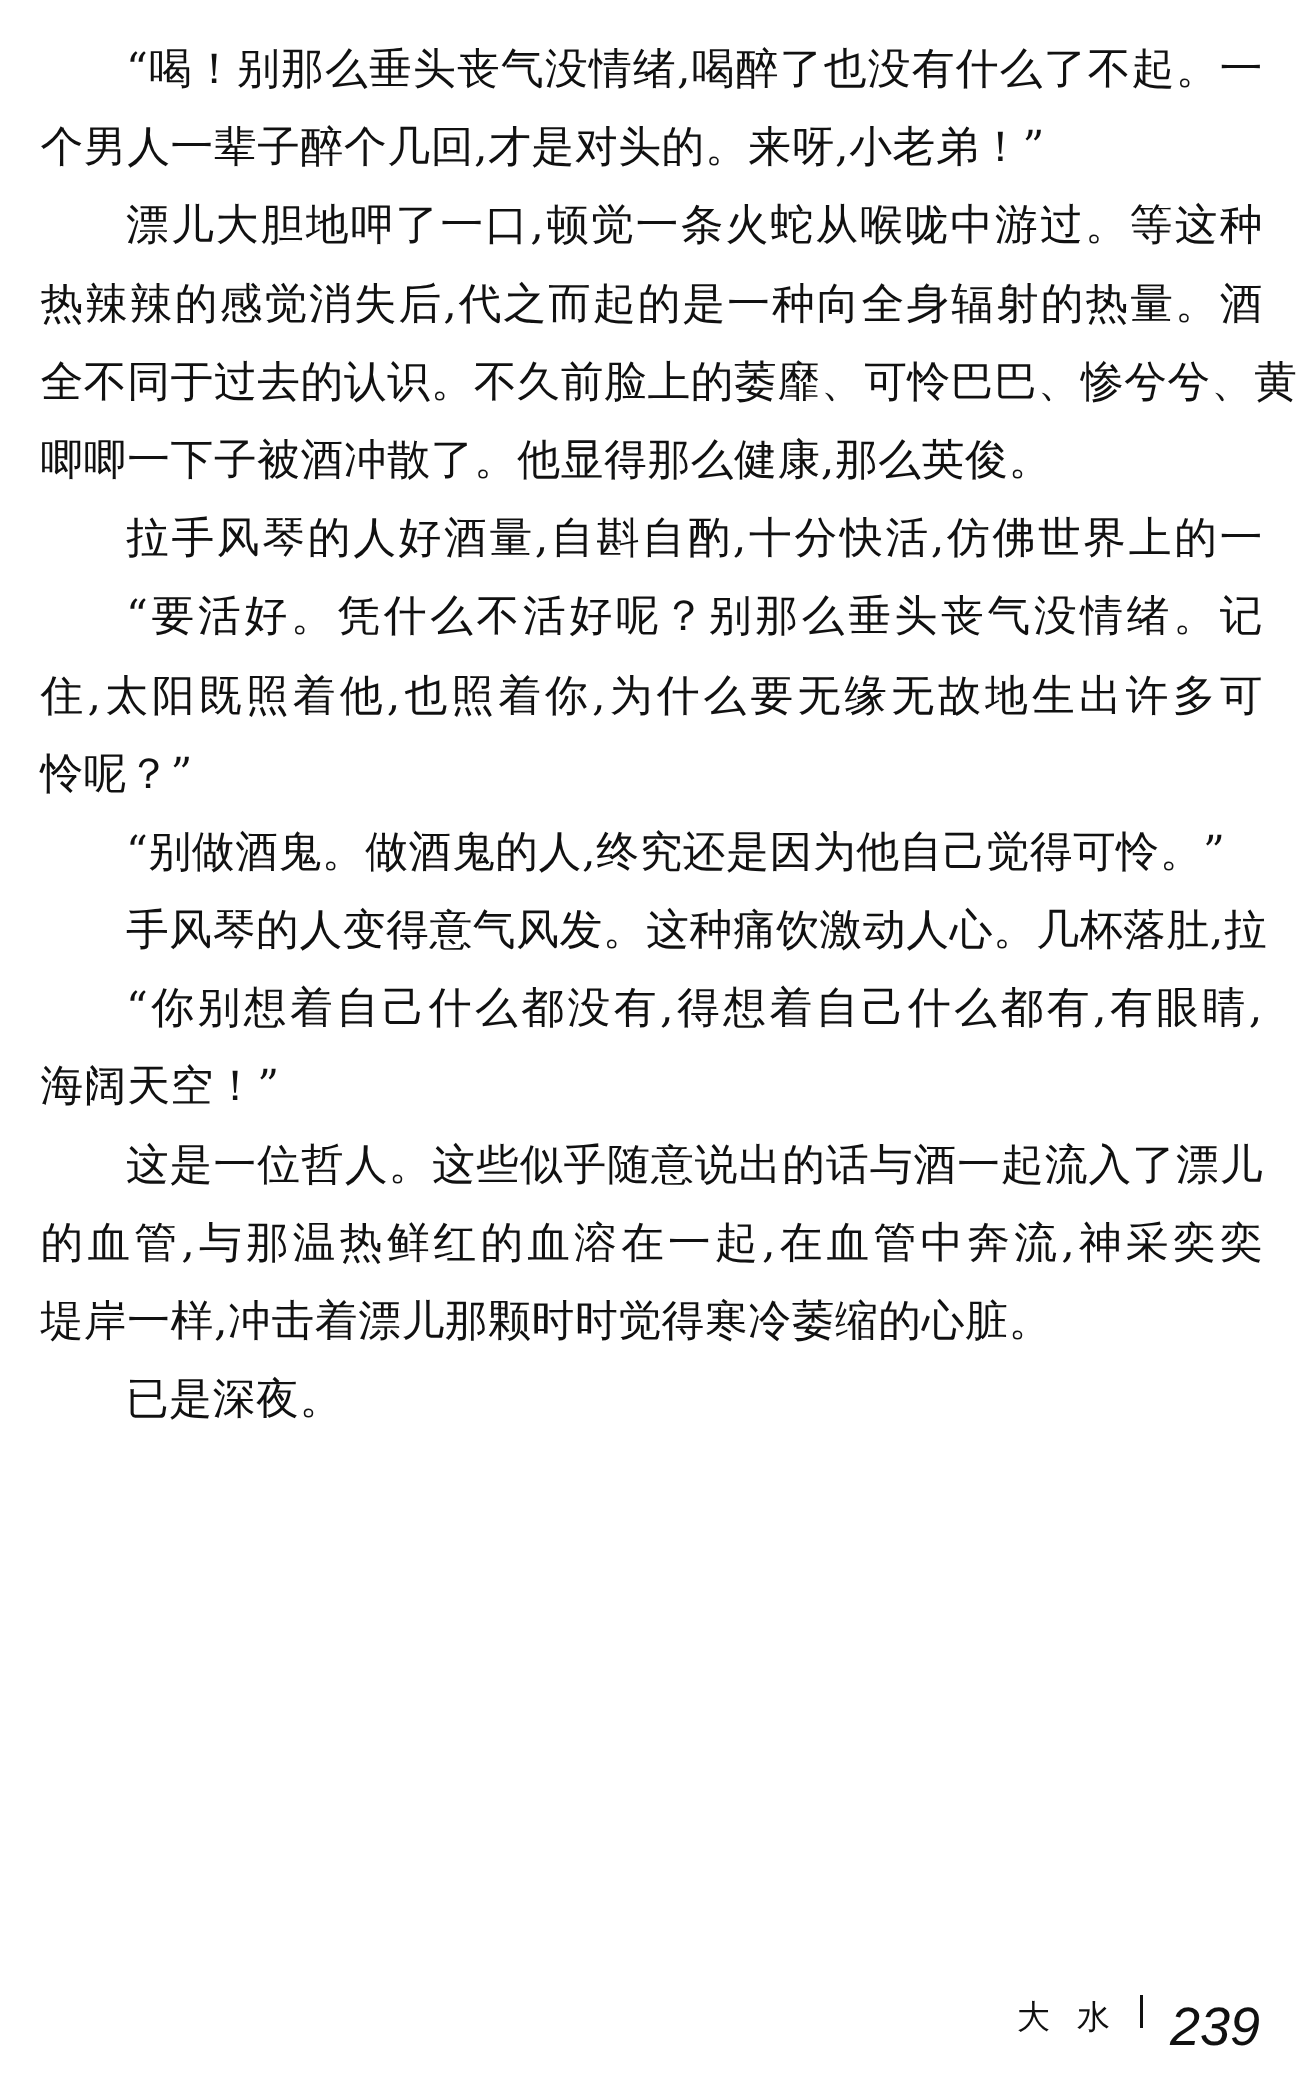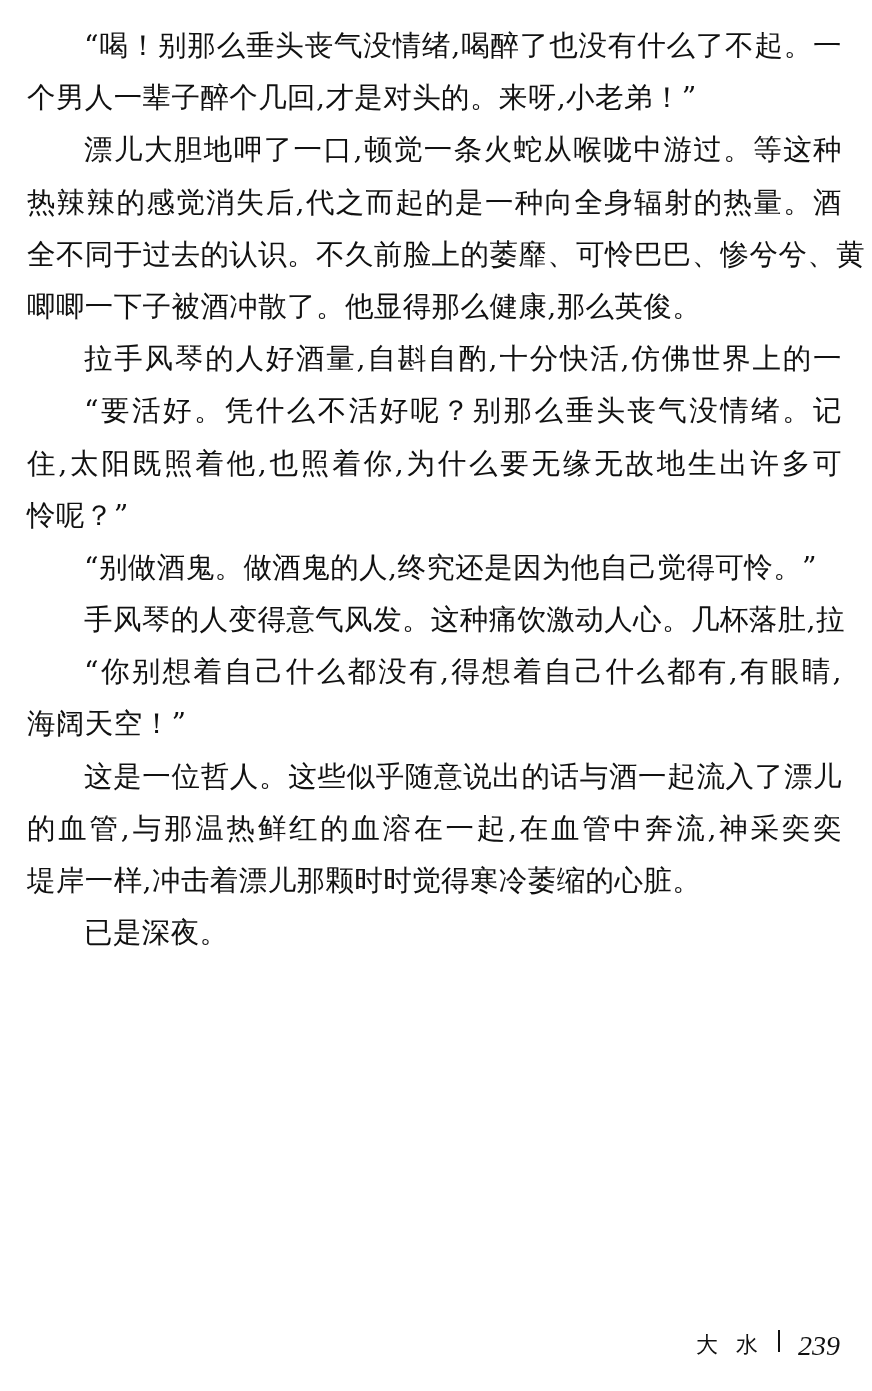--- a/index.html
+++ b/index.html
@@ -50,23 +50,23 @@
       letter-spacing: 18px;
       margin-right: 2px;
     }
     .footer .divider {
       width: 2px;
       height: 22px;
       background: #111111;
       margin: 0 18px 4px 0;
     }
     .footer .page-number {
-      font-family: Liberation Serif, serif;
+      font-family: Liberation Sans, sans-serif;
       font-style: italic;
-      font-size: 28px;
+      font-size: 36px;
     }
   </style>
 </head>
 <body>
 
 <div class="page-body">
   <div class="line indent">“喝！别那么垂头丧气没情绪,喝醉了也没有什么了不起。一</div>
   <div class="line last">个男人一辈子醉个几回,才是对头的。来呀,小老弟！”</div>
   <div class="line indent">漂儿大胆地呷了一口,顿觉一条火蛇从喉咙中游过。等这种</div>
   <div class="line">热辣辣的感觉消失后,代之而起的是一种向全身辐射的热量。酒</div>

